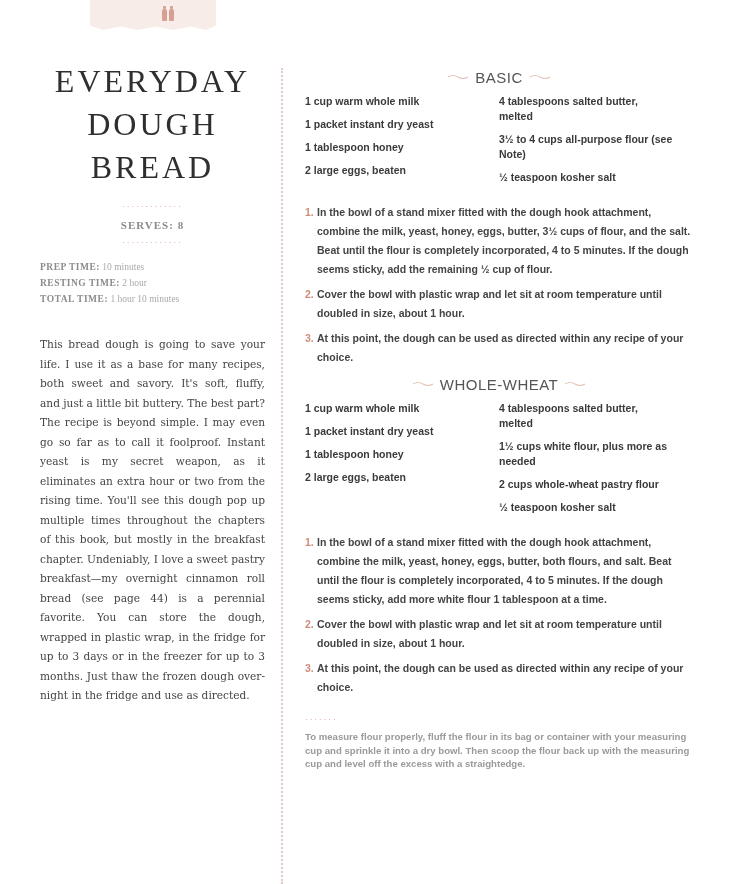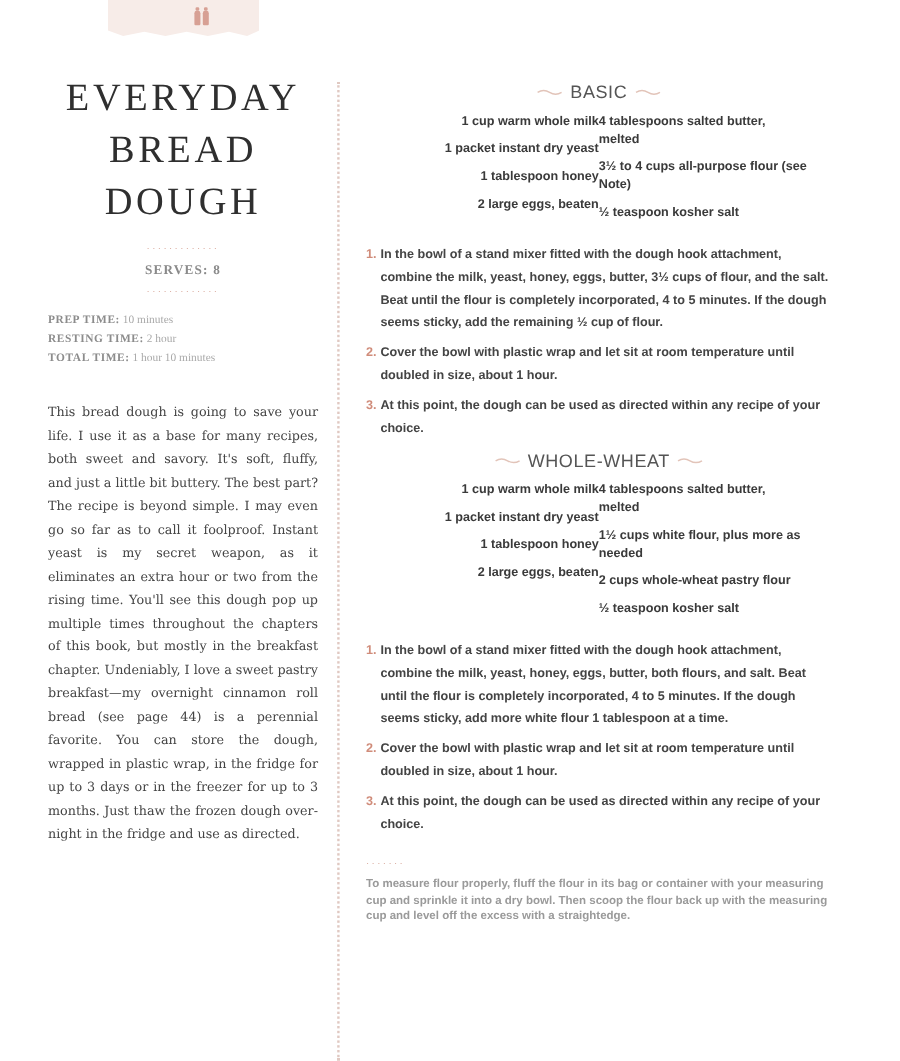--- a/index.html
+++ b/index.html
@@ -41,21 +41,21 @@
     }
 
     .right-col { position: absolute; left: 305px; top: 66px; width: 388px; }
     .section-head {
       display: flex; align-items: center; justify-content: center; gap: 6px;
       font-size: 15px; color: #555; letter-spacing: 0.5px; height: 22px;
     }
     .swash { width: 22px; height: 6px; }
     .ingredients { display: flex; margin-top: 6px; font-size: 10.5px; font-weight: bold; color: #3a3a3a; }
     .ing-col { flex: 1; }
-    .ing-col.left { max-width: 204px; text-align: right; }
+    .ing-col.left { max-width: 204px; }
     .ing-col .ing { line-height: 15px; margin-bottom: 8px; }
     .steps { margin-top: 10px; font-size: 10.5px; color: #3a3a3a; }
     .step { display: flex; line-height: 19px; margin-bottom: 6px; }
     .step .num { color: #d08c7a; font-weight: bold; width: 12px; flex-shrink: 0; }
     .step .txt { flex: 1; font-weight: bold; color: #444; }
 
     .note-dots { margin-top: 18px; color: #d9a99c; font-size: 8px; letter-spacing: 2px; }
     .note { margin-top: 6px; font-size: 9.6px; line-height: 13.5px; color: #9a9a9a; font-weight: bold; }
   </style>
 </head>
@@ -65,22 +65,22 @@
   <span class="tab-text">&lt;10</span>
   <span class="icon-pair">
     <span class="bottle"></span>
     <span class="bottle"></span>
   </span>
 </div>
 
 <div class="left-col">
   <h1 class="title">
     <div>EVERYDAY</div>
+    <div>DOUGH</div>
     <div>BREAD</div>
-    <div>DOUGH</div>
   </h1>
   <div class="dots-row" style="margin-top:14px">·············</div>
   <div class="serves">SERVES: 8</div>
   <div class="dots-row">·············</div>
   <div class="times">
     <div><span class="lbl">PREP TIME:</span> <span class="val">10 minutes</span></div>
     <div><span class="lbl">RESTING TIME:</span> <span class="val">2 hour</span></div>
     <div><span class="lbl">TOTAL TIME:</span> <span class="val">1 hour 10 minutes</span></div>
   </div>
   <p class="intro">This bread dough is going to save your life. I use it as a base for many recipes, both sweet and savory. It's soft, fluffy, and just a little bit buttery. The best part? The recipe is beyond simple. I may even go so far as to call it foolproof. Instant yeast is my secret weapon, as it eliminates an extra hour or two from the rising time. You'll see this dough pop up multiple times throughout the chapters of this book, but mostly in the breakfast chapter. Undeniably, I love a sweet pas­try breakfast—my overnight cinnamon roll bread (see page 44) is a peren­nial favorite. You can store the dough, wrapped in plastic wrap, in the fridge for up to 3 days or in the freezer for up to 3 months. Just thaw the frozen dough over­night in the fridge and use as directed.</p>

